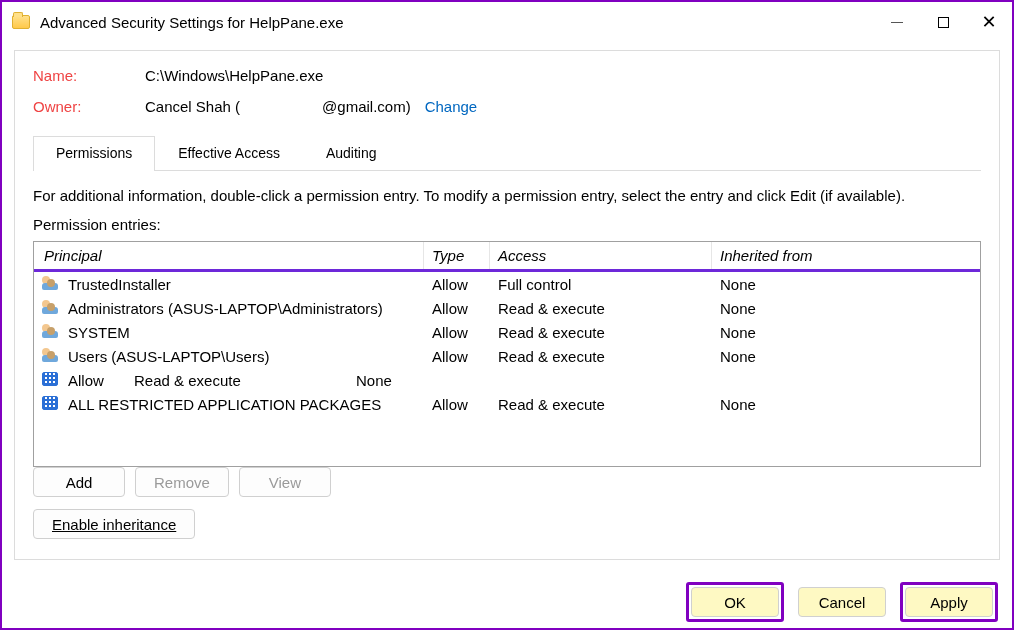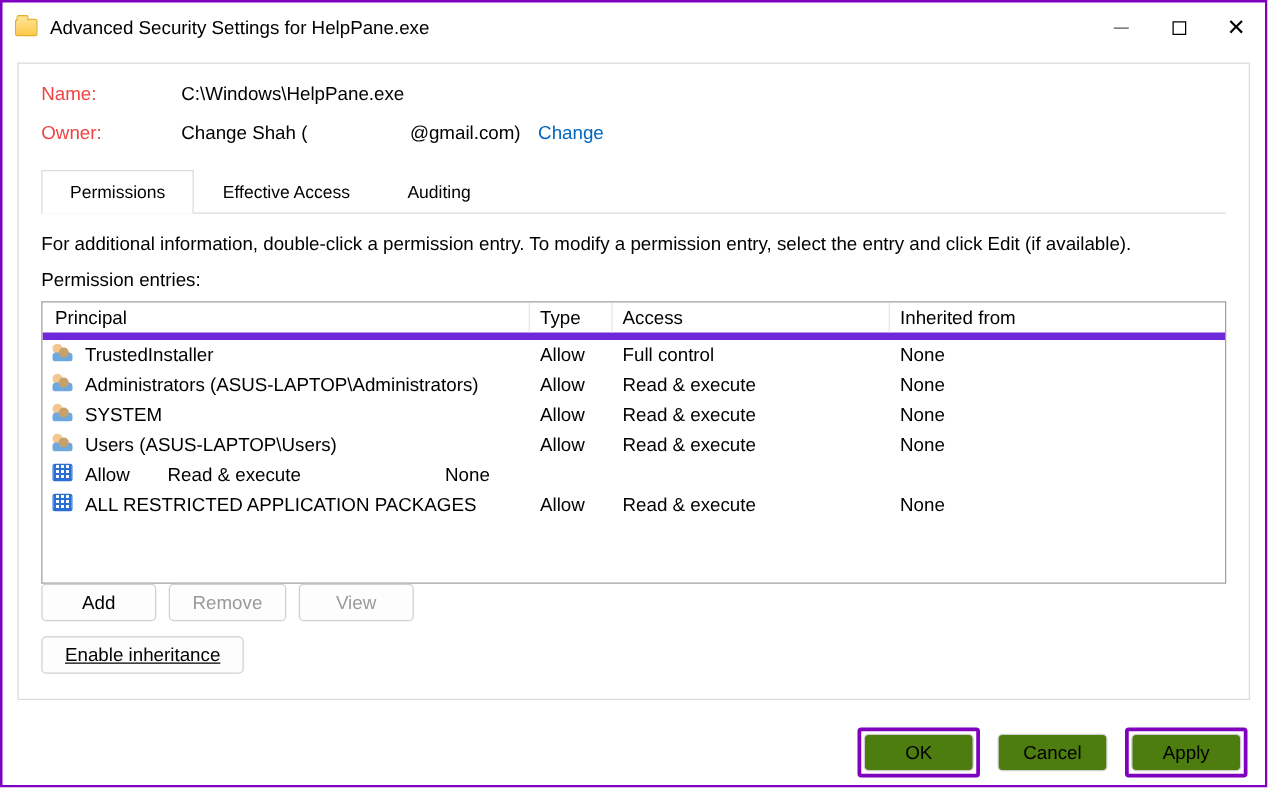--- a/index.html
+++ b/index.html
@@ -71,21 +71,21 @@
   .tab.active{
     border-color:#dcdcdc; background:#fff;
   }
   .instructions{margin:16px 0 12px 0;}
   .entries-label{margin-bottom:8px;}
   
   .grid{
     border:1px solid #a0a0a0; flex:0 0 auto; height:226px; overflow:hidden;
   }
   .grid-header, .grid-row{display:flex; align-items:center;}
-  .grid-header{height:30px; border-bottom:6px solid #6d28d9;}
+  .grid-header{height:30px; border-bottom:3px solid #6d28d9;font-style:italic;}
   .col{padding:0 8px;}
   .col.icon{flex:0 0 26px; padding-left:8px; padding-right:0;}
   .col.principal{flex:0 0 364px;}
   .grid-header .col.principal{flex:0 0 390px; padding-left:10px;}
   .col.type{flex:0 0 66px;}
   .col.access{flex:0 0 222px;}
   .col.inherited{flex:1;}
   .grid-header .col{font-weight:400;color:#000;border-right:1px solid #e6e6e6;height:100%;display:flex;align-items:center;}
   .grid-header .col:last-child{border-right:none;}
   .grid-body{}
@@ -106,21 +106,21 @@
   }
   .btn.disabled{color:#9a9a9a;cursor:default;}
   .btn.wide{min-width:160px;text-decoration:underline;}
   .inherit-row{margin-top:12px;}
   
   .bottom-bar{
     height:52px; display:flex; align-items:center; justify-content:flex-end;
     gap:14px; padding:0 14px 0 0;
   }
   .bbtn{
-    height:30px; width:88px; background:#4d7c0f; border:1px solid #d0d0d0;
+    height:30px; width:88px; background:#fef9c3; border:1px solid #d0d0d0;
     border-radius:4px; font-size:15px; display:inline-flex;align-items:center;justify-content:center;cursor:pointer;
   }
   .highlight-box{border:3px solid #8000c0; padding:2px; border-radius:3px;}
 </style>
 </head>
 <body>
 
 <div class="window">
 
   <div class="titlebar">
@@ -144,21 +144,21 @@
     <div class="panel">
 
       <div class="row">
         <span class="label">Name:</span>
         <span class="value">C:\Windows\HelpPane.exe</span>
       </div>
 
       <div class="row">
         <span class="label">Owner:</span>
         <span class="value">
-          <span>Change Shah (</span><span class="redact"></span><span>@gmail.com)</span>
+          <span>Cancel Shah (</span><span class="redact"></span><span>@gmail.com)</span>
         </span>
         <span class="change-link">Change</span>
       </div>
 
       <div class="tabs">
         <div class="tab active">Permissions</div>
         <div class="tab">Effective Access</div>
         <div class="tab">Auditing</div>
       </div>
 

